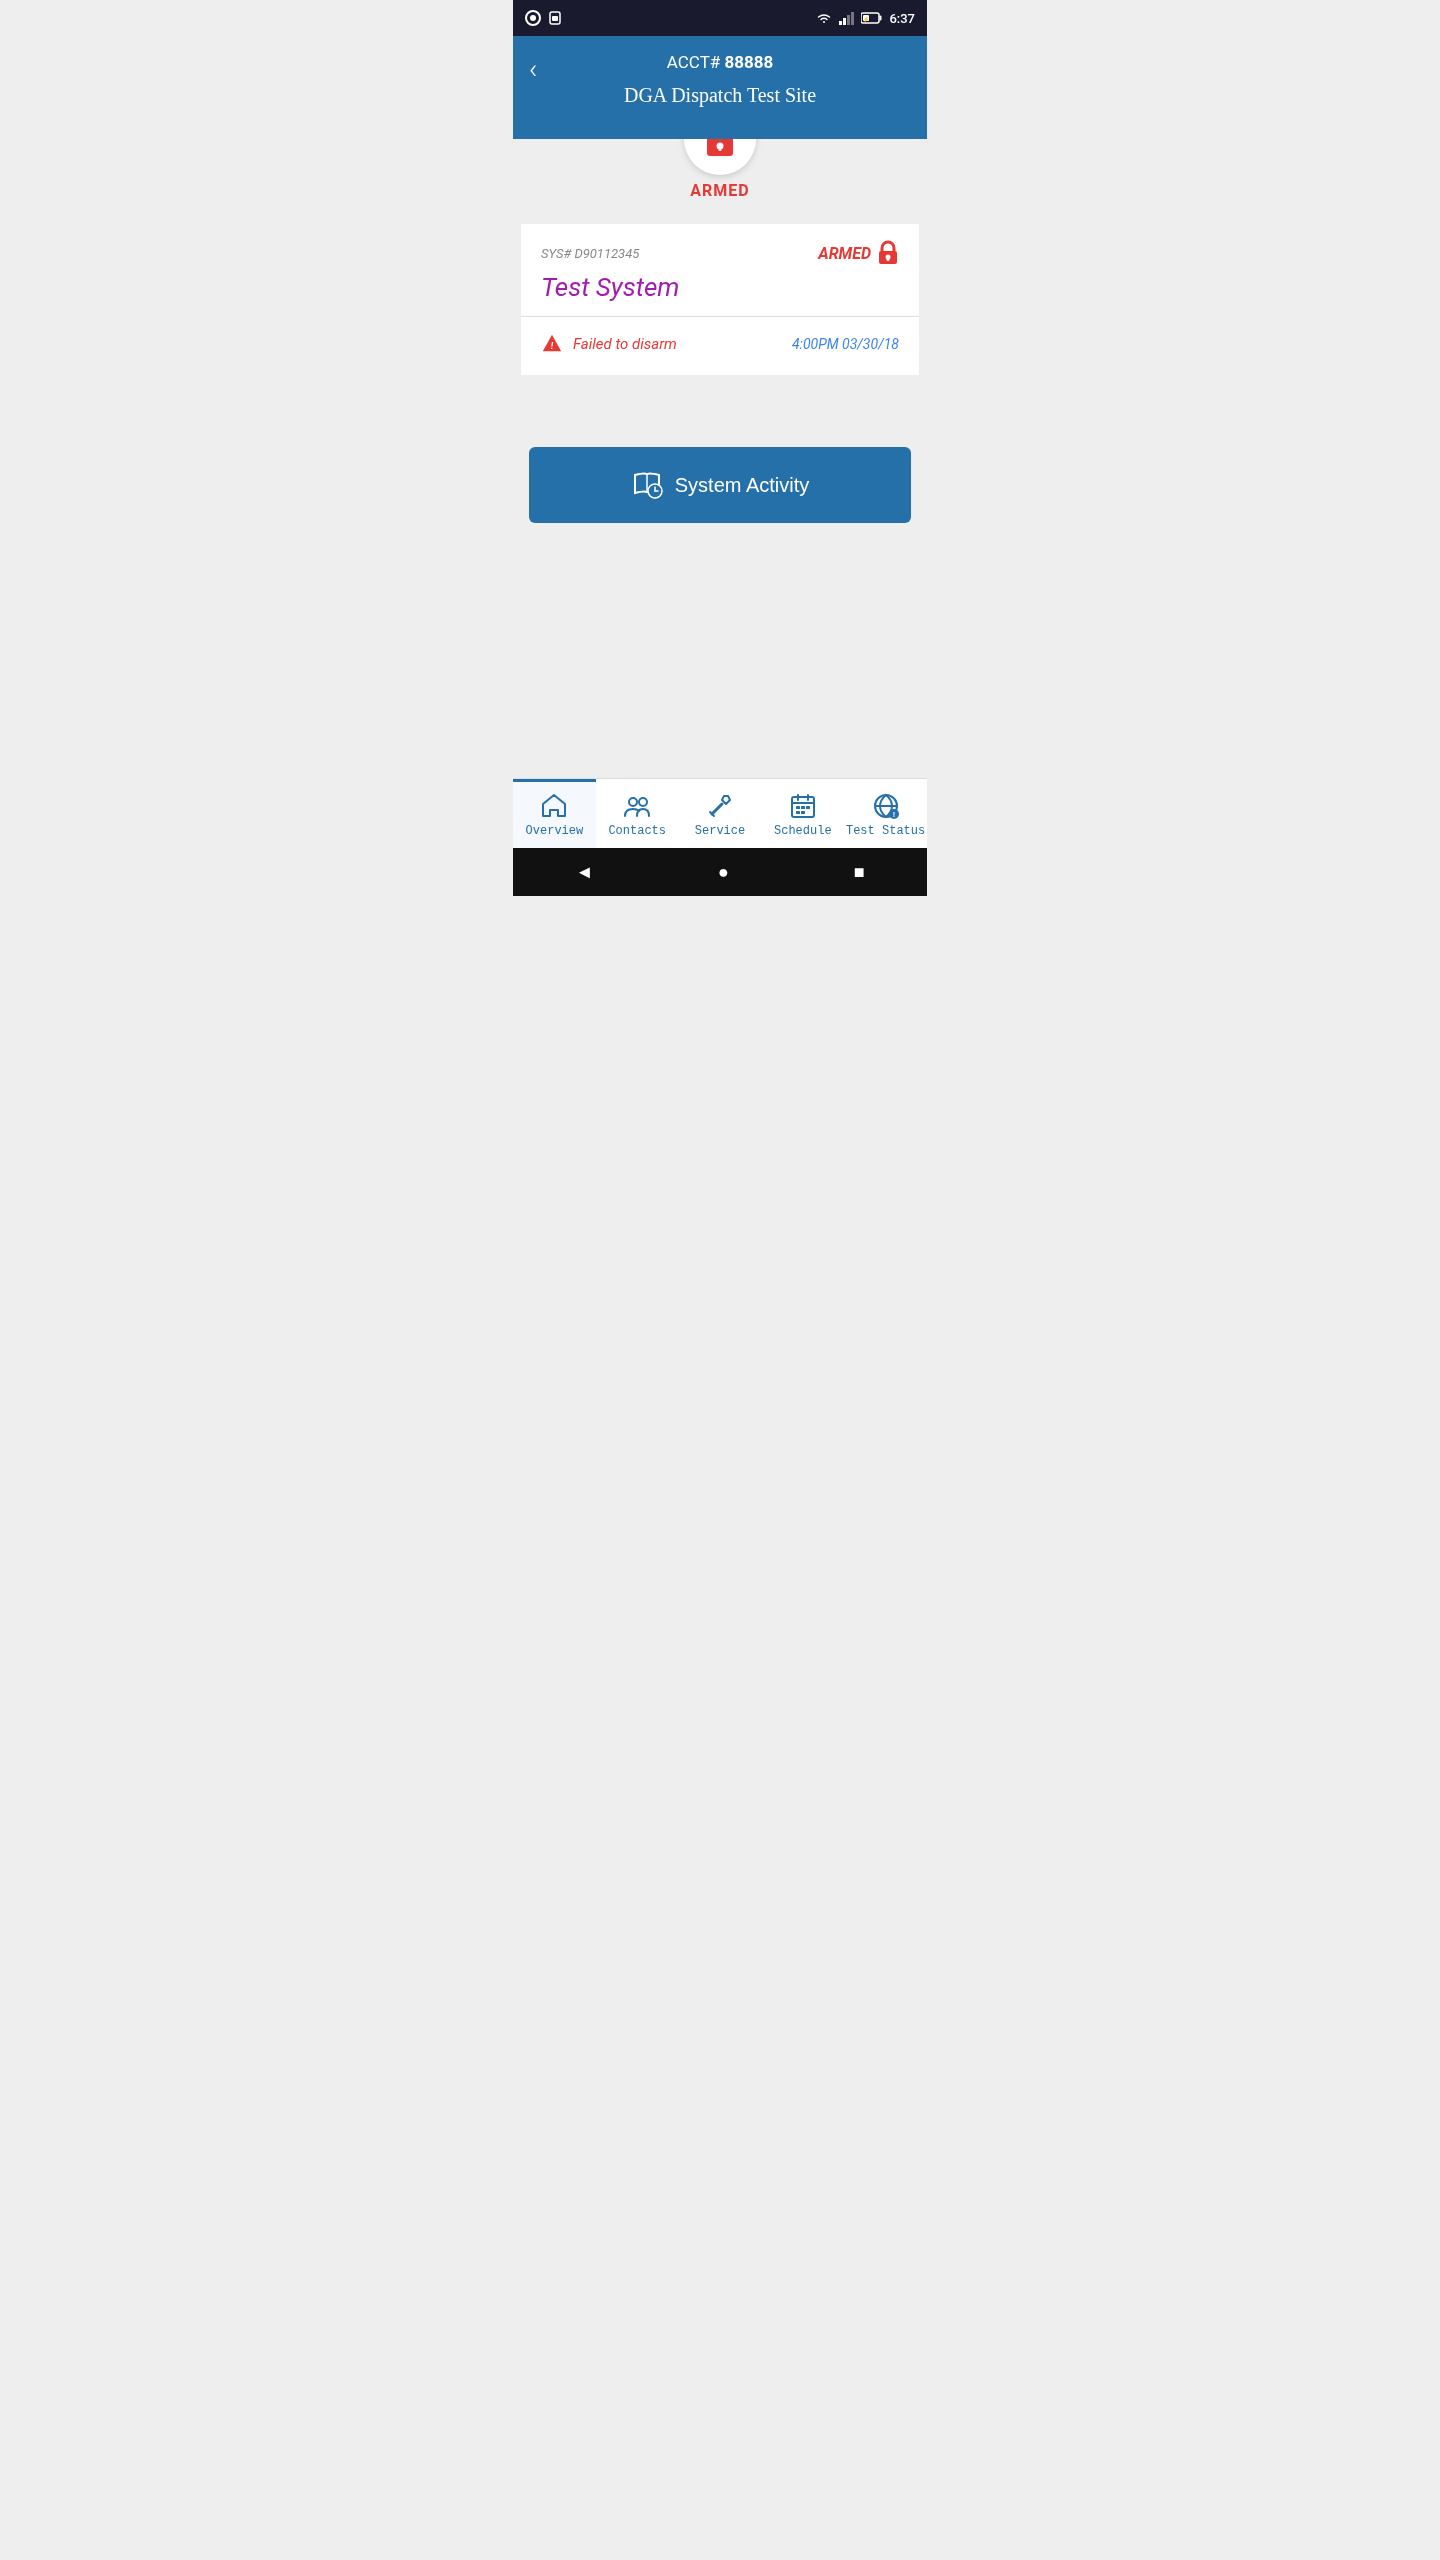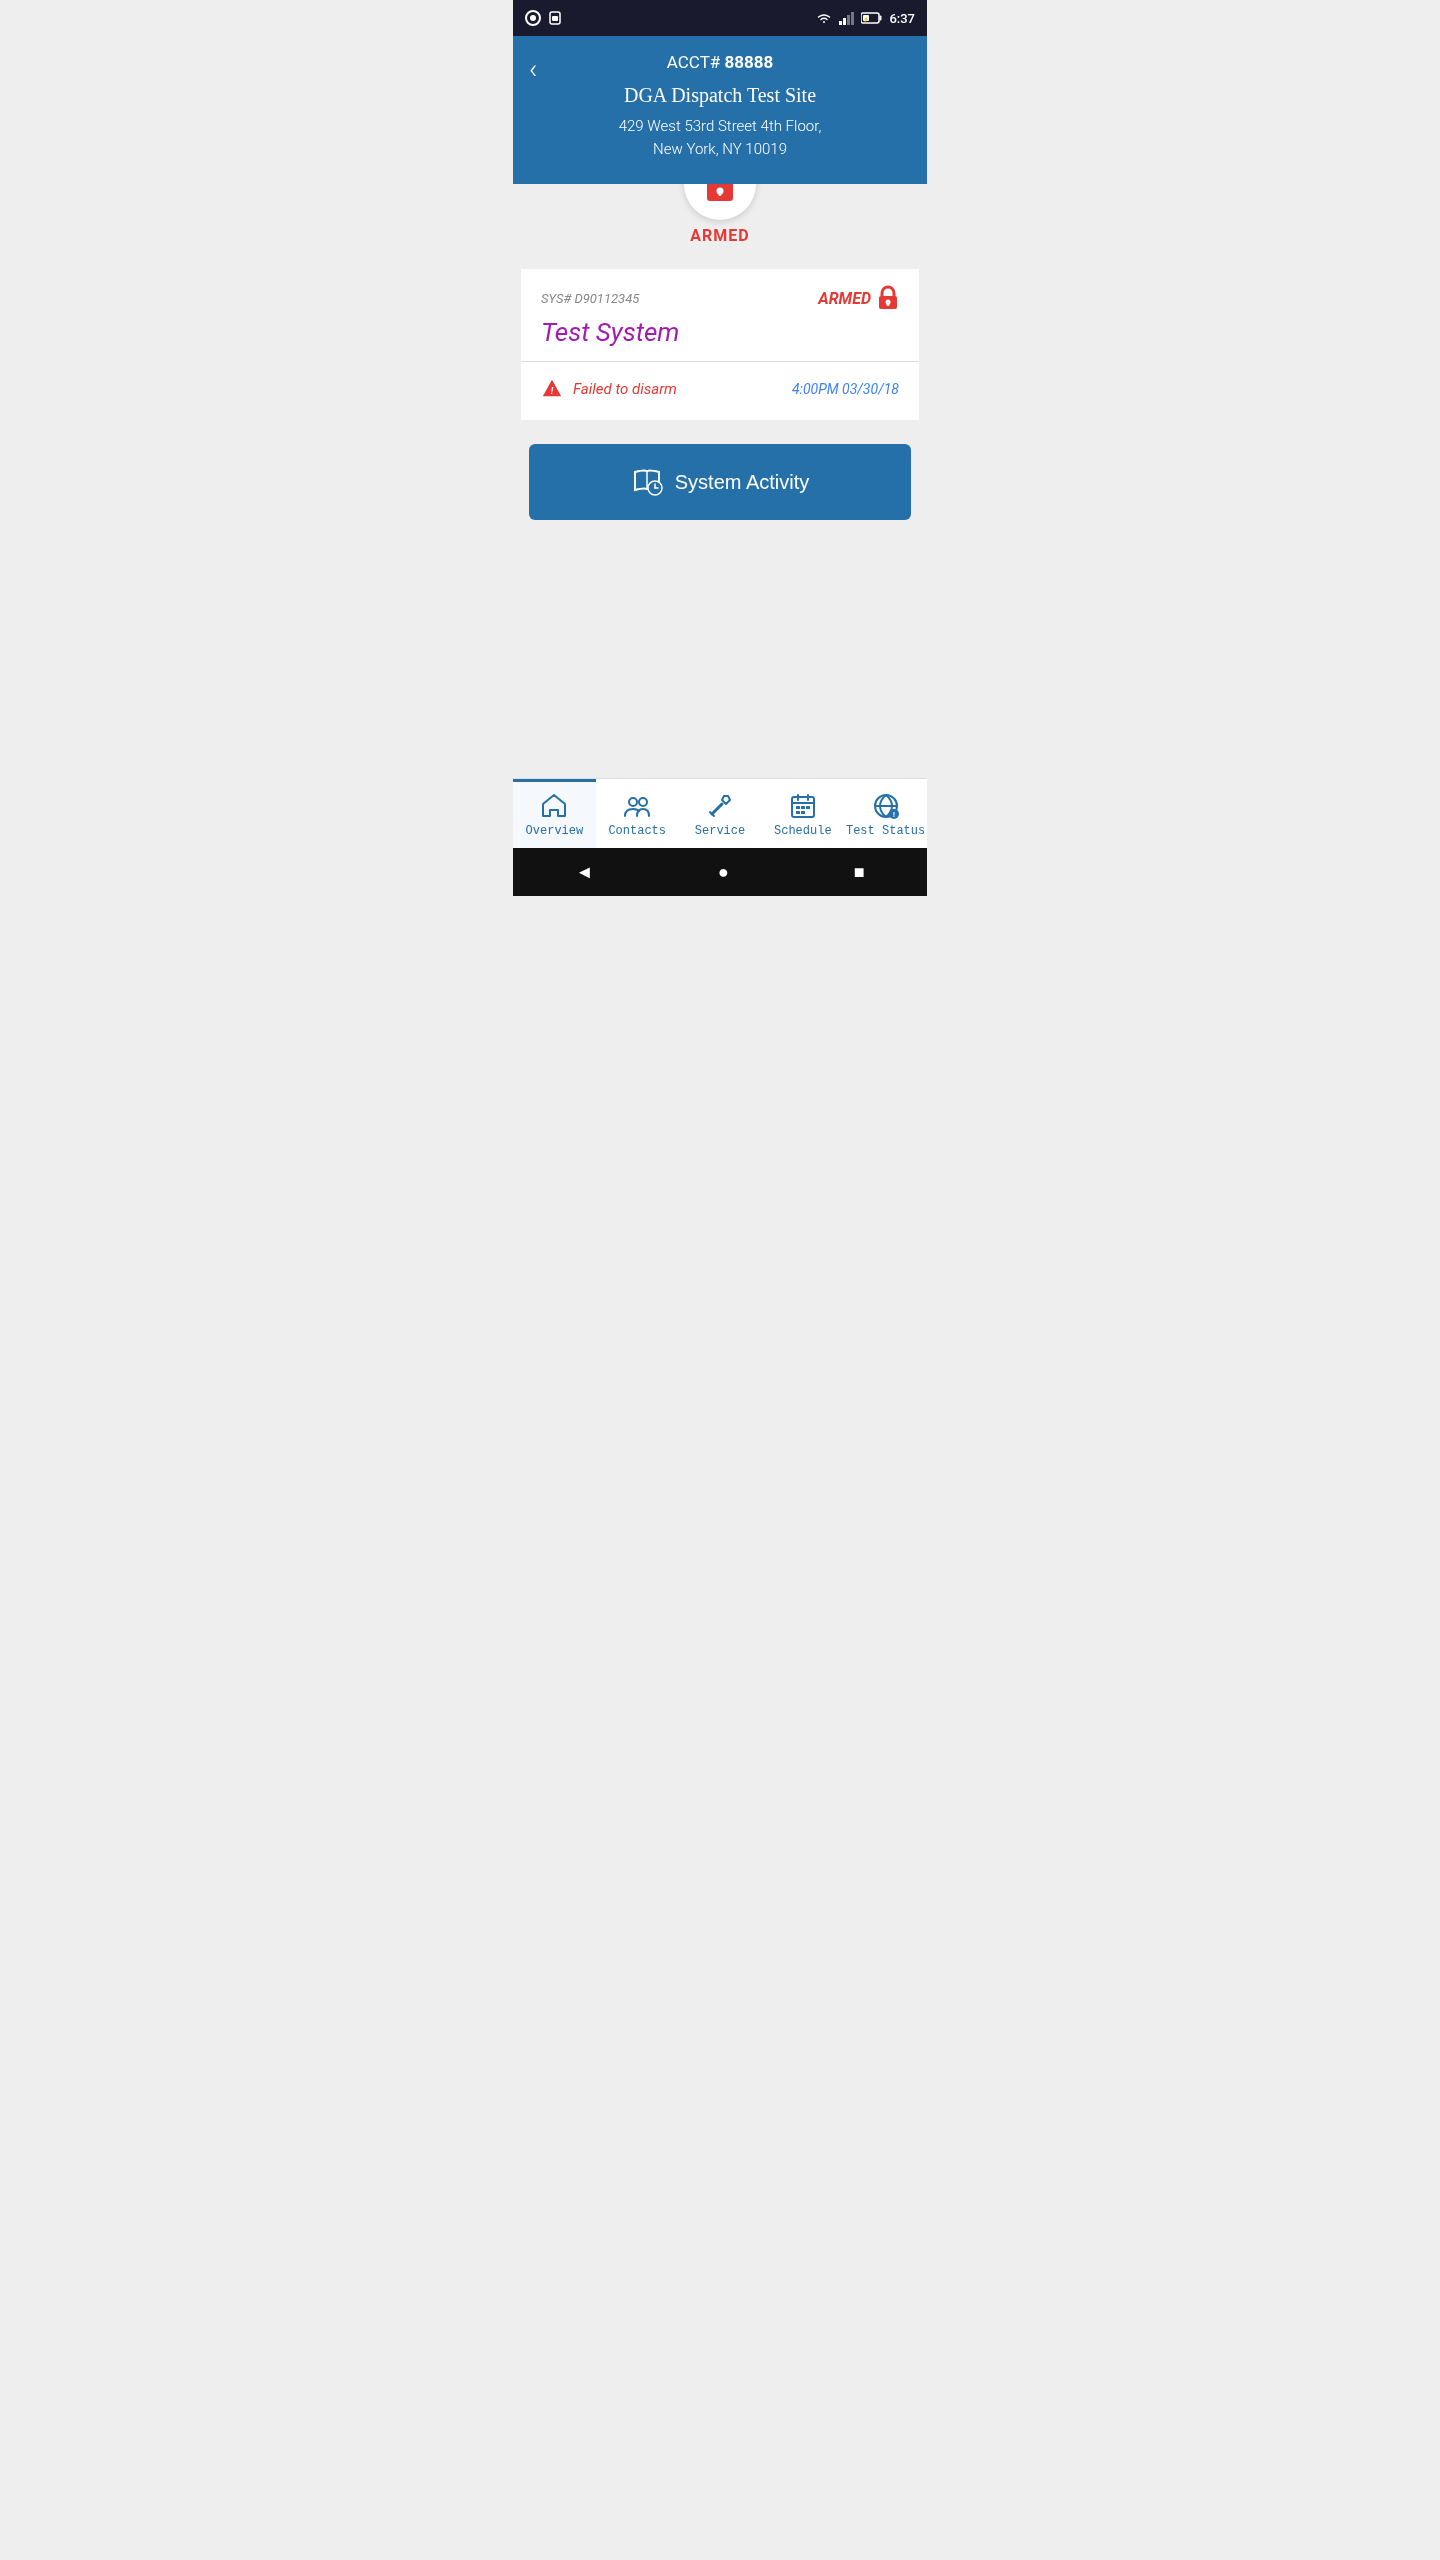--- a/index.html
+++ b/index.html
@@ -154,20 +154,21 @@
     }
     .alert-time {
       color: #3b82f6;
       font-size: 14px;
     }
 
     
     .activity-section {
       background: #eeeeee;
       padding: 16px 16px 20px;
+      margin-top: 48px;
     }
     .activity-btn {
       background: #2570a8;
       color: white;
       border: none;
       border-radius: 6px;
       width: 100%;
       padding: 22px 0;
       font-size: 20px;
       display: flex;
@@ -272,24 +273,20 @@
     <span>6:37</span>
   </div>
 </div>
 
 <div class="header">
   <div class="header-back">‹</div>
   <div class="header-acct">
     <span>ACCT#</span> <strong>88888</strong>
   </div>
   <div class="header-site-name">DGA Dispatch Test Site</div>
-  <div class="header-address">
-    <span>429 West 53rd Street 4th Floor,</span><br>
-    <span>New York, NY 10019</span>
-  </div>
 </div>
 
 <div class="armed-badge-area">
   <div class="armed-circle">
     <svg width="38" height="42" viewBox="0 0 38 42">
       <rect x="6" y="18" width="26" height="20" rx="3" fill="#e53935"></rect>
       <path d="M10 18 V14 A9 9 0 0 1 28 14 V18" fill="none" stroke="#e53935" stroke-width="4" stroke-linecap="round"></path>
       <circle cx="19" cy="28" r="3.5" fill="white"></circle>
       <rect x="17.5" y="28" width="3" height="5" rx="1.5" fill="white"></rect>
     </svg>

